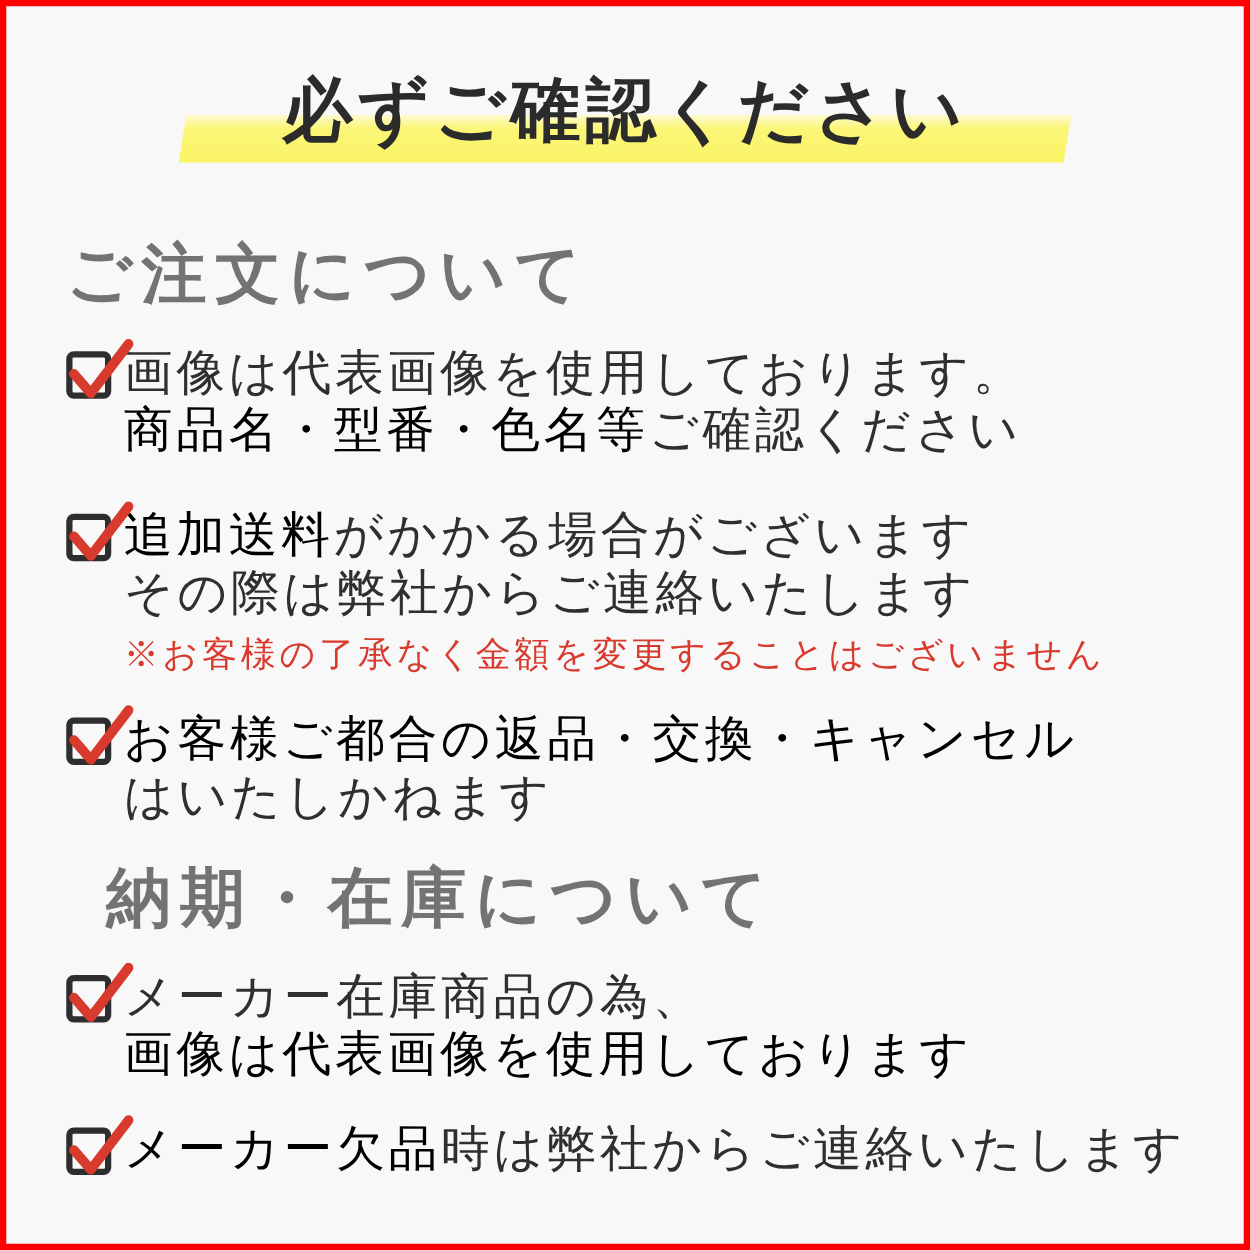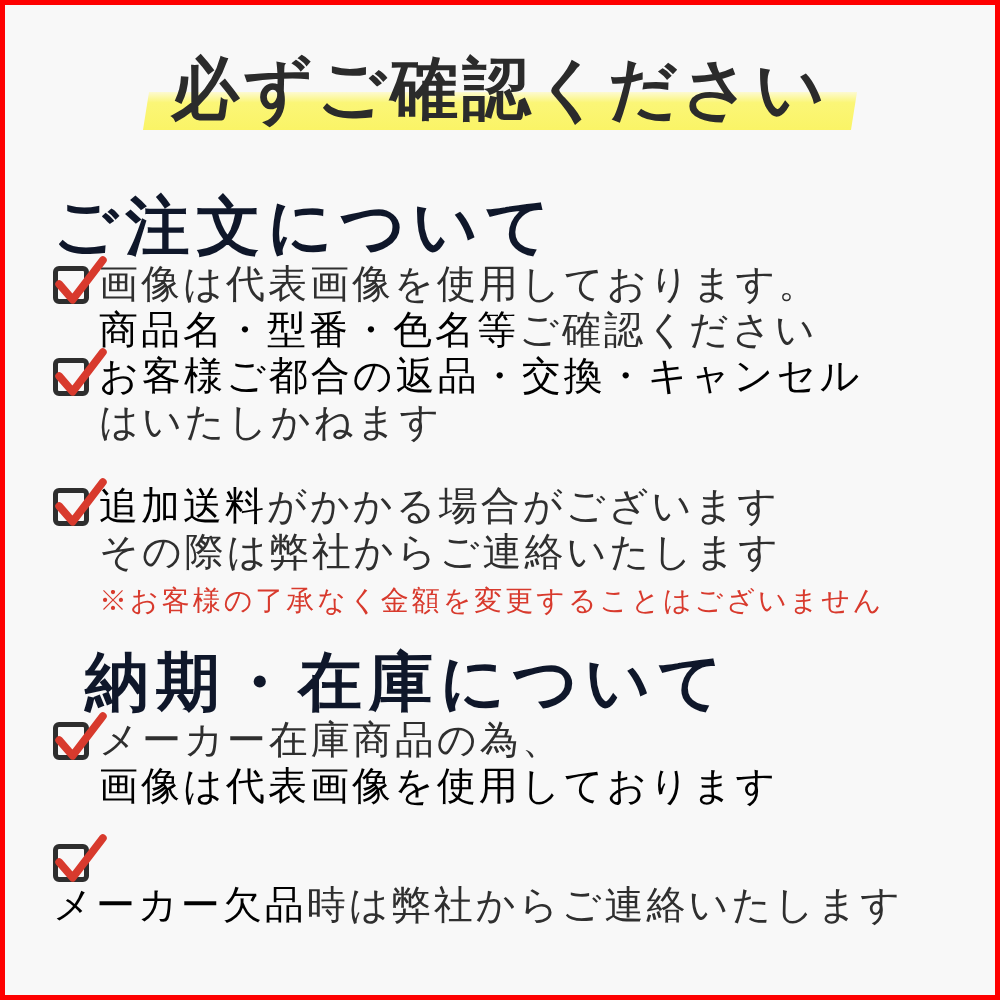--- a/index.html
+++ b/index.html
@@ -26,46 +26,45 @@
     width: 708px;
     height: 38px;
     transform: translateX(-50%) skewX(-9deg);
     background: linear-gradient(180deg, #fdfad2 0%, #fbf677 28%, #faf466 100%);
     z-index: 0;
   }
   h1.page-title {
     position: relative;
     z-index: 1;
     margin: 0;
-    font-size: 68px;
+    font-size: 56px;
     line-height: 96px;
     letter-spacing: 4px;
     text-align: center;
     font-weight: 700;
     color: #2b2b2b;
   }
 
   
   .content { padding: 0 36px 0 48px; }
 
   h2.sec-heading {
     margin: 0;
-    font-size: 64px;
+    font-size: 52px;
     line-height: 1.08;
     letter-spacing: 7px;
     font-weight: 700;
-    color: #0f172a;
-    font-family: Liberation Serif, serif;
+    color: #737373;
   }
   .sec-heading.first { margin-top: 56px; }
   .sec-heading.second { margin-top: 30px; margin-left: 32px; }
 
-  .item { display: flex; align-items: flex-start; }
+  .item { display: flex; align-items: flex-start; margin-top: 28px; }
   .item.gap-lg { margin-top: 38px; }
-  .item.gap-md { margin-top: 30px; flex-direction: column; }
+  .item.gap-md { margin-top: 30px; }
 
   .cbx {
     flex: 0 0 auto;
     position: relative;
     width: 26px;
     height: 28px;
     border: 5px solid #2e2e2e;
     border-radius: 6px;
     margin: 5px 10px 0 0;
   }
@@ -112,42 +111,42 @@
       <svg viewBox="0 0 100 100">
         <path d="M8 54 L34 84 L92 8" fill="none" stroke="#d83a2d" stroke-width="15" stroke-linecap="round" stroke-linejoin="round"></path>
       </svg>
     </div>
     <div class="txt">
       <div class="line"><span>画像は代表画像を使用しております。</span></div>
       <div class="line"><span class="seg-red">商品名・型番・色名等</span><span>ご確認ください</span></div>
     </div>
   </div>
 
-  <div class="item">
-    <div class="cbx">
-      <svg viewBox="0 0 100 100">
-        <path d="M8 54 L34 84 L92 8" fill="none" stroke="#d83a2d" stroke-width="15" stroke-linecap="round" stroke-linejoin="round"></path>
-      </svg>
-    </div>
-    <div class="txt">
-      <div class="line"><span class="seg-red">お客様ご都合の返品・交換・キャンセル</span></div>
-      <div class="line"><span>はいたしかねます</span></div>
-    </div>
-  </div>
-
   <div class="item gap-lg">
     <div class="cbx">
       <svg viewBox="0 0 100 100">
         <path d="M8 54 L34 84 L92 8" fill="none" stroke="#d83a2d" stroke-width="15" stroke-linecap="round" stroke-linejoin="round"></path>
       </svg>
     </div>
     <div class="txt">
       <div class="line"><span class="seg-red">追加送料</span><span>がかかる場合がございます</span></div>
       <div class="line"><span>その際は弊社からご連絡いたします</span></div>
       <div class="note">※お客様の了承なく金額を変更することはございません</div>
+    </div>
+  </div>
+
+  <div class="item">
+    <div class="cbx">
+      <svg viewBox="0 0 100 100">
+        <path d="M8 54 L34 84 L92 8" fill="none" stroke="#d83a2d" stroke-width="15" stroke-linecap="round" stroke-linejoin="round"></path>
+      </svg>
+    </div>
+    <div class="txt">
+      <div class="line"><span class="seg-red">お客様ご都合の返品・交換・キャンセル</span></div>
+      <div class="line"><span>はいたしかねます</span></div>
     </div>
   </div>
 
   <h2 class="sec-heading second">納期・在庫について</h2>
 
   <div class="item">
     <div class="cbx">
       <svg viewBox="0 0 100 100">
         <path d="M8 54 L34 84 L92 8" fill="none" stroke="#d83a2d" stroke-width="15" stroke-linecap="round" stroke-linejoin="round"></path>
       </svg>

